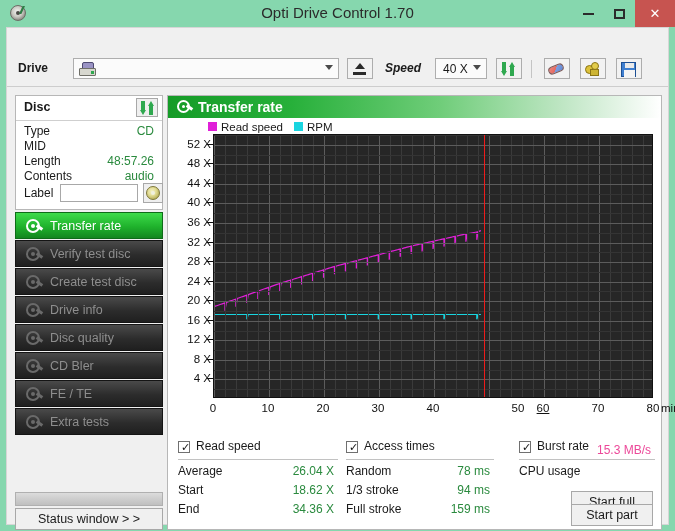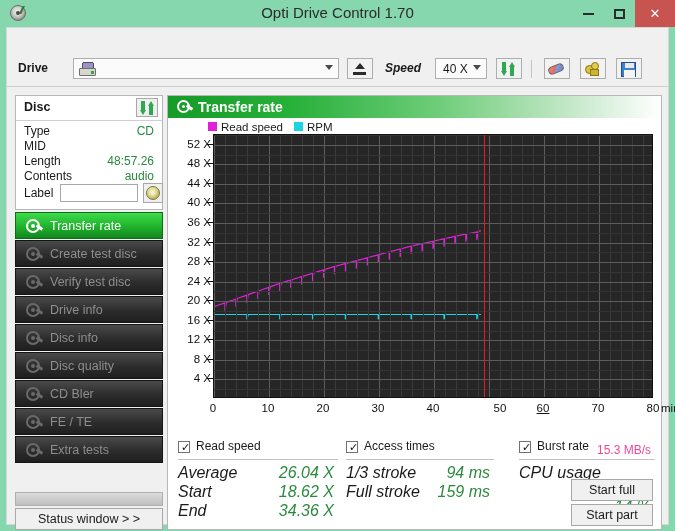--- a/index.html
+++ b/index.html
@@ -164,28 +164,28 @@
   .results{position:absolute;left:6px;top:343px;width:481px;height:86px;}
   .rescol{position:absolute;top:0;}
   .col1{left:4px;width:160px;}
   .col2{left:172px;width:148px;}
   .col3{left:345px;width:136px;}
   .chkline{position:relative;height:18px;}
   .chk{position:absolute;left:0;top:2px;width:12px;height:12px;background:#fff;border:1px solid #707070;box-sizing:border-box;}
   .chk .tick{position:absolute;left:2px;top:-1px;font-size:11px;color:#111;line-height:12px;}
   .chkline .clab{position:absolute;left:18px;top:0;font-size:12px;}
   .hr{position:relative;height:1px;background:#c2c2c2;margin:2px 0 4px 0;}
-  .rrow{position:relative;height:19px;font-size:16px;font-style:italic;}
+  .rrow{position:relative;height:19px;font-size:12px;}
   .rrow .k{position:absolute;left:0;top:0;}
   .rrow .v{position:absolute;right:4px;top:0;color:#2a8a3e;text-align:right;}
   .col3 .rrow .v{right:4px;margin-top:34px;}
   .burst-val{position:absolute;right:4px;top:4px;color:#ec4899;font-size:12px;}
   .actbtn{position:absolute;right:2px;width:82px;height:22px;background:#f0f0f0;border:1px solid #a8a8a8;
     box-sizing:border-box;text-align:center;line-height:20px;font-size:12.5px;}
-  .btn-full{top:40px;}
+  .btn-full{top:52px;}
   .btn-part{top:65px;}
 </style>
 </head>
 <body>
 
 <div id="app">
 
   <div class="titlebar">
     <div class="app-icon">
       <div class="disc"></div>
@@ -297,45 +297,37 @@
             <div class="tail"></div>
           </div>
         <div class="nlabel">Transfer rate</div>
       </div>
       <div class="navitem">
         <div class="nico">
             <div class="ring"></div>
             <div class="dot"></div>
             <div class="tail"></div>
           </div>
+        <div class="nlabel">Verify test disc</div>
+      </div>
+      <div class="navitem">
+        <div class="nico">
+            <div class="ring"></div>
+            <div class="dot"></div>
+            <div class="tail"></div>
+          </div>
         <div class="nlabel">Create test disc</div>
       </div>
       <div class="navitem">
         <div class="nico">
             <div class="ring"></div>
             <div class="dot"></div>
             <div class="tail"></div>
           </div>
-        <div class="nlabel">Verify test disc</div>
-      </div>
-      <div class="navitem">
-        <div class="nico">
-            <div class="ring"></div>
-            <div class="dot"></div>
-            <div class="tail"></div>
-          </div>
         <div class="nlabel">Drive info</div>
-      </div>
-      <div class="navitem">
-        <div class="nico">
-            <div class="ring"></div>
-            <div class="dot"></div>
-            <div class="tail"></div>
-          </div>
-        <div class="nlabel">Disc info</div>
       </div>
       <div class="navitem">
         <div class="nico">
             <div class="ring"></div>
             <div class="dot"></div>
             <div class="tail"></div>
           </div>
         <div class="nlabel">Disc quality</div>
       </div>
       <div class="navitem">
@@ -483,21 +475,21 @@
             <div class="ytickmark" style="top: 48.8889px;"></div>
             <div class="ytick" style="top: 29.3333px;">48 X</div>
             <div class="ytickmark" style="top: 29.3333px;"></div>
             <div class="ytick" style="top: 9.77778px;">52 X</div>
             <div class="ytickmark" style="top: 9.77778px;"></div>
             <div class="xtick" style="left: 39px;">0</div>
             <div class="xtick" style="left: 94px;">10</div>
             <div class="xtick" style="left: 149px;">20</div>
             <div class="xtick" style="left: 204px;">30</div>
             <div class="xtick" style="left: 259px;">40</div>
-            <div class="xtick" style="left: 302px; padding-left: 48px;">50</div>
+            <div class="xtick" style="left: 320px; padding-left: 48px;">50</div>
             <div class="xtick" style="left: 369px; text-decoration: underline;">60</div>
             <div class="xtick" style="left: 424px;">70</div>
             <div class="xtick" style="left: 479px;">80</div>
           </div>
         <div class="xunit">min</div>
       </div>
 
       <div class="results">
         <div class="rescol col1">
           <div class="chkline">
@@ -523,20 +515,24 @@
 
         <div class="rescol col2">
           <div class="chkline">
             <div class="chk">
                 <div class="tick">✓</div>
               </div>
             <div class="clab">Access times</div>
           </div>
           <div class="hr"></div>
           <div class="rrow">
+            <span class="k">Random</span>
+            <span class="v">78 ms</span>
+          </div>
+          <div class="rrow">
             <span class="k">1/3 stroke</span>
             <span class="v">94 ms</span>
           </div>
           <div class="rrow">
             <span class="k">Full stroke</span>
             <span class="v">159 ms</span>
           </div>
         </div>
 
         <div class="rescol col3">

